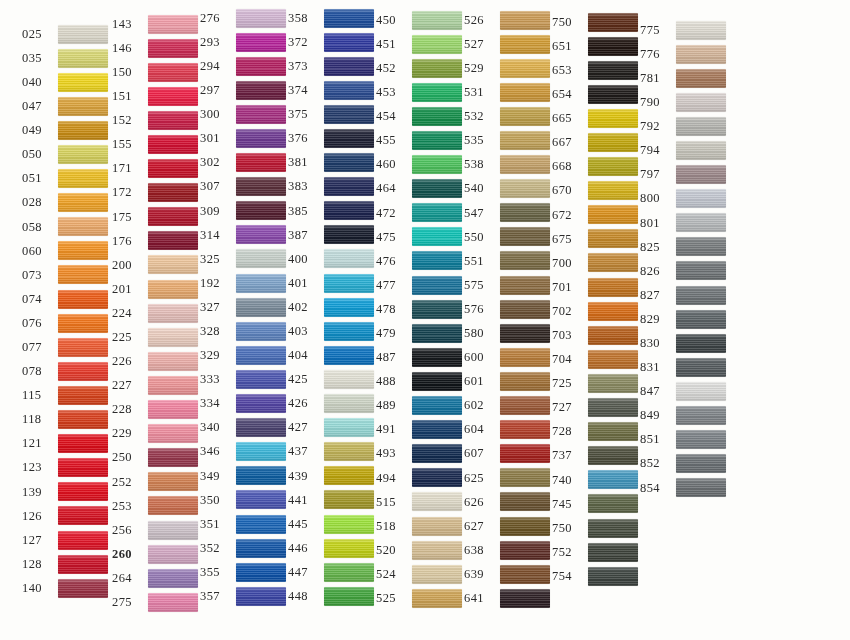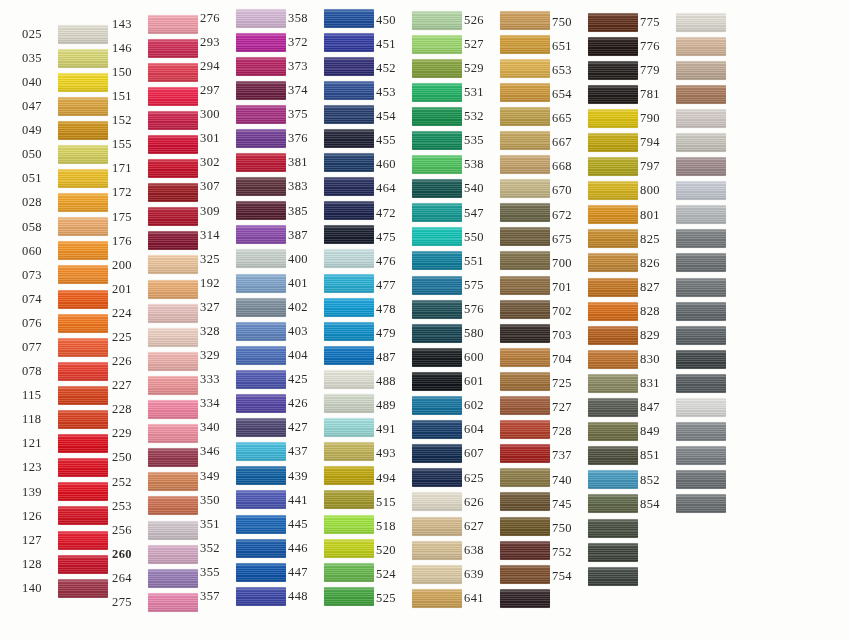--- a/index.html
+++ b/index.html
@@ -24,21 +24,21 @@
     align-items:flex-start;
     box-sizing:border-box;
   }
   .col-0{width:112px;padding-left:22px;padding-top:22px;}
   .col-1{width:88px;padding-top:12px;}
   .col-2{width:88px;padding-top:6px;}
   .col-3{width:88px;padding-top:6px;}
   .col-4{width:88px;padding-top:8px;}
   .col-5{width:88px;padding-top:8px;}
   .col-6{width:88px;padding-top:10px;}
-  .col-7{width:110px;padding-top:10px;}
+  .col-7{width:110px;padding-top:18px;}
 
   .row{
     display:flex;
     flex-direction:row;
     align-items:center;
     height:24.1px;
     width:100%;
   }
   .code{
     font-size:12.5px;
@@ -799,32 +799,32 @@
     <div class="col col-7">
       <div class="row">
         <span class="code">775</span>
         <span class="sw" style="background-color: rgb(224, 221, 211);"></span>
       </div>
       <div class="row">
         <span class="code">776</span>
         <span class="sw" style="background-color: rgb(214, 183, 155);"></span>
       </div>
       <div class="row">
-        <span class="code">779</span>
-        <span class="sw" style="background-color: rgb(192, 170, 149);"></span>
-      </div>
-      <div class="row">
         <span class="code">781</span>
         <span class="sw" style="background-color: rgb(168, 121, 90);"></span>
       </div>
       <div class="row">
         <span class="code">790</span>
         <span class="sw" style="background-color: rgb(213, 205, 202);"></span>
       </div>
       <div class="row">
+        <span class="code">792</span>
+        <span class="sw" style="background-color: rgb(183, 183, 178);"></span>
+      </div>
+      <div class="row">
         <span class="code">794</span>
         <span class="sw" style="background-color: rgb(201, 199, 189);"></span>
       </div>
       <div class="row">
         <span class="code">797</span>
         <span class="sw" style="background-color: rgb(158, 138, 140);"></span>
       </div>
       <div class="row">
         <span class="code">800</span>
         <span class="sw" style="background-color: rgb(197, 201, 210);"></span>
@@ -837,24 +837,20 @@
         <span class="code">825</span>
         <span class="sw" style="background-color: rgb(120, 124, 126);"></span>
       </div>
       <div class="row">
         <span class="code">826</span>
         <span class="sw" style="background-color: rgb(109, 114, 117);"></span>
       </div>
       <div class="row">
         <span class="code">827</span>
         <span class="sw" style="background-color: rgb(110, 116, 119);"></span>
-      </div>
-      <div class="row">
-        <span class="code">828</span>
-        <span class="sw" style="background-color: rgb(97, 104, 108);"></span>
       </div>
       <div class="row">
         <span class="code">829</span>
         <span class="sw" style="background-color: rgb(91, 99, 102);"></span>
       </div>
       <div class="row">
         <span class="code">830</span>
         <span class="sw" style="background-color: rgb(61, 68, 70);"></span>
       </div>
       <div class="row">

